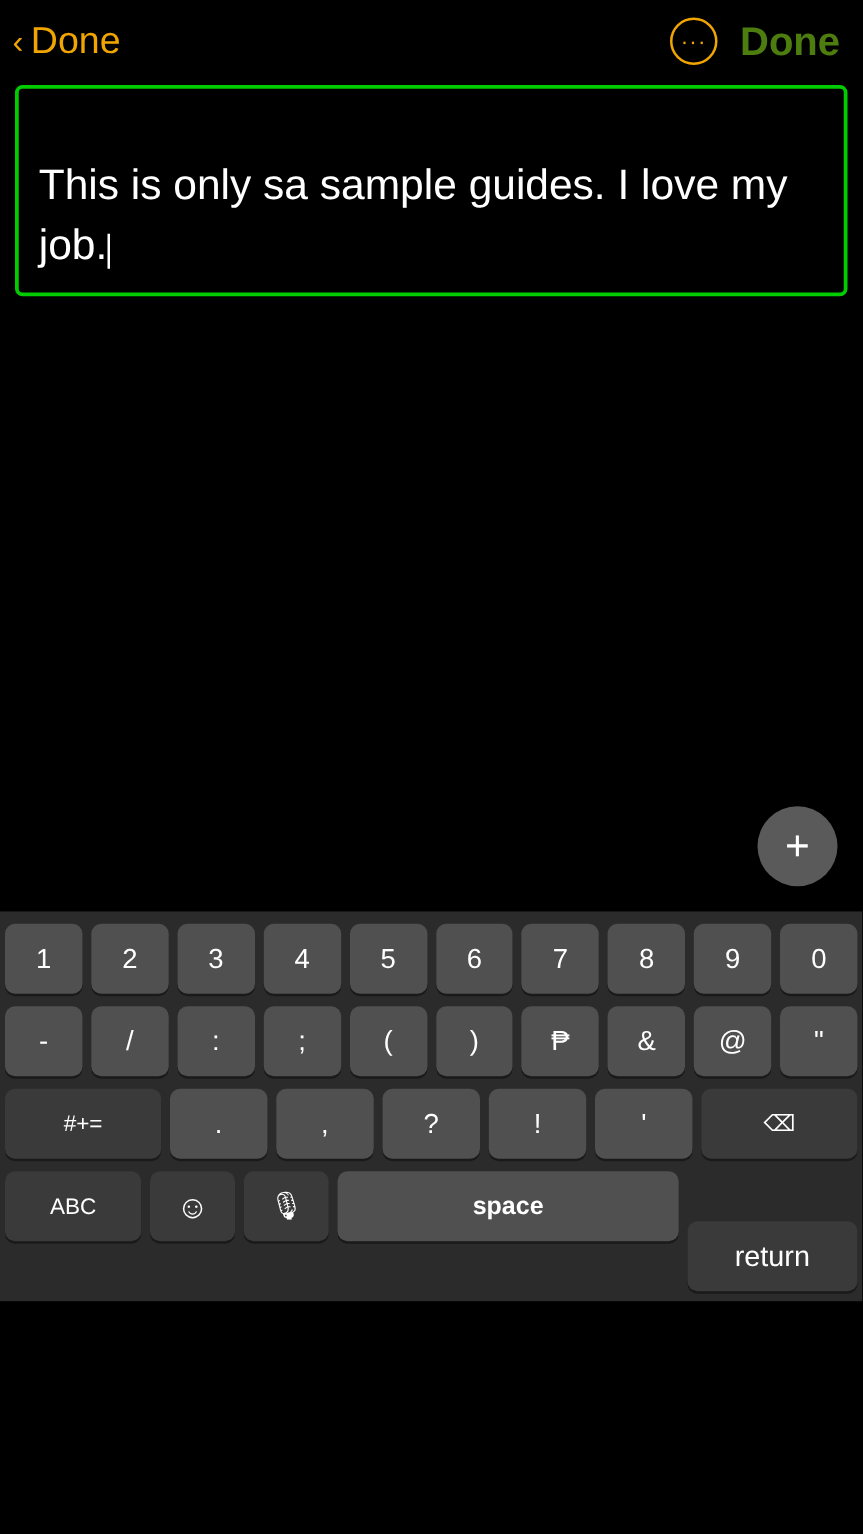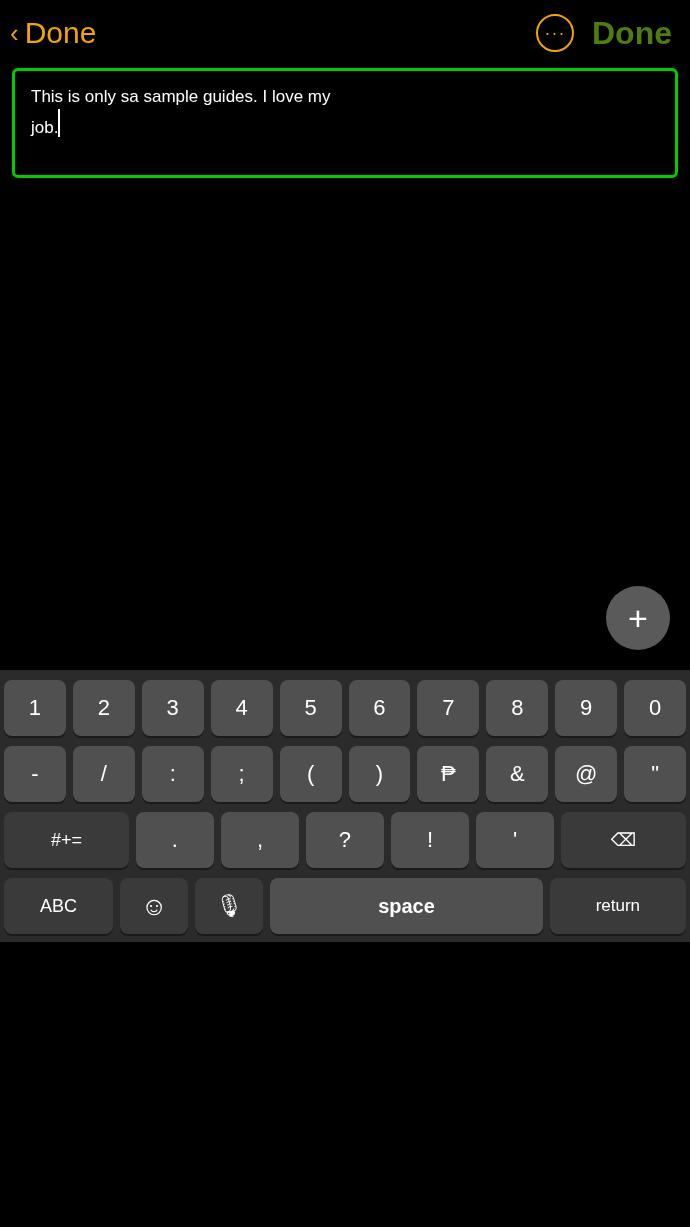--- a/index.html
+++ b/index.html
@@ -66,23 +66,24 @@
     .note-area {
       margin: 6px 12px 12px 12px;
       border: 3px solid #00cc00;
       border-radius: 6px;
       padding: 14px 16px;
       min-height: 110px;
       background: #000;
     }
     .note-text {
       color: #fff;
-      font-size: 17px;
+      font-size: 34px;
       font-weight: 400;
       line-height: 1.4;
+      margin-top: 40px;
     }
     .cursor {
       display: inline-block;
       width: 2px;
       height: 28px;
       background: #fff;
       vertical-align: text-bottom;
       animation: blink 1s step-end infinite;
     }
     @keyframes blink {
@@ -144,21 +145,22 @@
       flex: 1.6;
       font-size: 18px;
     }
     .key.space {
       flex: 4;
       font-size: 20px;
       font-weight: bold;
     }
     .key.return-key {
       flex: 2;
-      font-size: 17px;
+      font-size: 23px;
+      margin-top: 40px;
     }
     .key.dark {
       background: #3a3a3a;
     }
     .key.backspace {
       background: #3a3a3a;
     }
     .key-row-bottom {
       display: flex;
       justify-content: center;

